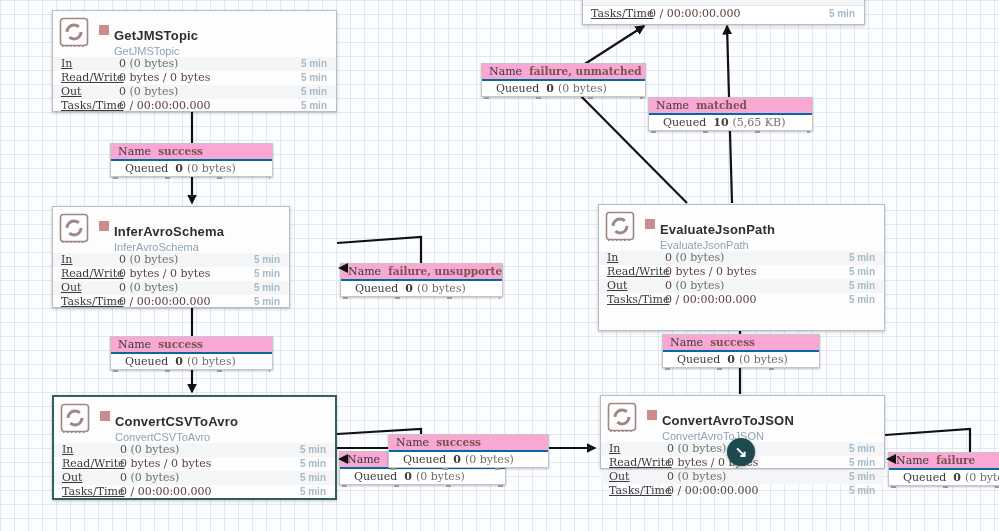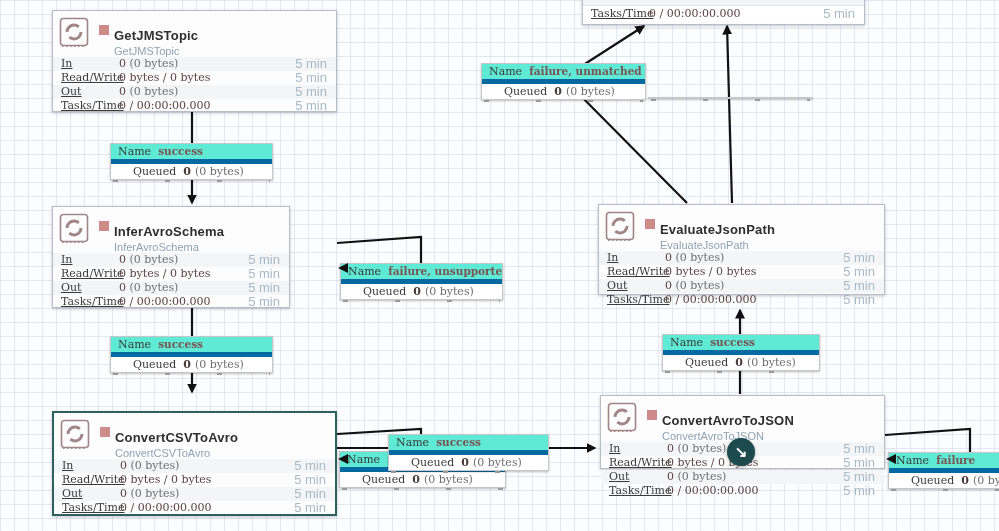--- a/index.html
+++ b/index.html
@@ -12,52 +12,52 @@
       linear-gradient(to bottom, rgba(210,218,232,.6) 1px, transparent 1px);
     background-size:14px 14px;
   }
   svg.wires{position:absolute;left:0;top:0;z-index:1;}
   
   .proc{
     position:absolute;z-index:2;background:#fdfdfe;
     border:1px solid #b6bdc9;box-shadow:0 1px 3px rgba(0,0,0,.22);
     box-sizing:border-box;
   }
-  .proc.selected{border:2px solid #2e6060;margin-top:16px;}
+  .proc.selected{border:2px solid #2e6060;}
   .proc-header{position:relative;height:46px;}
   .proc-icon{position:absolute;left:6px;top:6px;width:30px;height:30px;}
   .proc-state{position:absolute;left:46px;top:14px;width:10px;height:10px;background:#cf8b8b;}
   .proc-titles{position:absolute;left:61px;top:17px;right:6px;}
   .proc-name{font-size:13px;font-weight:bold;color:#2e2e2e;letter-spacing:.2px;white-space:nowrap;}
   .proc-type{font-size:11px;color:#8fa3b4;margin-top:2px;white-space:nowrap;}
   .proc-row{
     position:relative;height:14px;line-height:14px;font-size:11px;
     font-family:"DejaVu Serif",serif;color:#3b3b3b;white-space:nowrap;
   }
   .proc-row.alt{background:#f3f5f7;}
   .s-label{position:absolute;left:8px;text-decoration:underline;}
   .s-value{position:absolute;left:66px;color:#6f6f6f;}
   .s-value b{color:#5d4343;font-weight:normal;}
   .s-value i{font-style:normal;}
-  .s-window{position:absolute;right:9px;font-family:"Liberation Sans",sans-serif;font-size:13px;color:#a7bac7;}
+  .s-window{position:absolute;right:9px;font-family:"Liberation Sans",sans-serif;font-size:10px;color:#a7bac7;font-weight:bold;}
   
   .proc-partial .sliver{height:7px;background:#f3f5f7;border-bottom:1px solid #e4e7eb;}
   .proc-partial .proc-row{height:16px;line-height:16px;background:#fff;}
   
   .clabel{
     position:absolute;z-index:3;background:#fff;border:1px solid #c6c6c8;
     box-shadow:0 1px 2px rgba(0,0,0,.25);box-sizing:border-box;
   }
   .clabel:after{
     content:"";position:absolute;left:2px;right:2px;bottom:-3px;height:2px;
     background:repeating-linear-gradient(90deg,#9a9a9a 0 5px,transparent 5px 52px);
   }
-  .cl-name{height:15px;line-height:15px;background:#5eead4;border-bottom:5px solid #0369a1;
+  .cl-name{height:15px;line-height:15px;background:#f9a8d4;border-bottom:2px solid #0369a1;
     font-family:"DejaVu Serif",serif;font-size:11px;color:#3a3a3a;padding-left:7px;white-space:nowrap;overflow:hidden;}
-  .cl-queued{height:15px;line-height:15px;font-family:"DejaVu Serif",serif;font-size:11px;color:#3a3a3a;padding-left:22px;white-space:nowrap;overflow:hidden;}
+  .cl-queued{height:15px;line-height:15px;font-family:"DejaVu Serif",serif;font-size:11px;color:#3a3a3a;padding-left:14px;white-space:nowrap;overflow:hidden;}
   .cl-key{margin-right:7px;}
   .cl-val{font-weight:bold;color:#7a5252;font-size:10.5px;}
   .cl-qbold{font-weight:bold;color:#4a3a3a;margin-right:4px;}
   .cl-qrest{color:#6f6f6f;}
   
   .arrow-left{position:absolute;width:0;height:0;z-index:5;
     border-top:5px solid transparent;border-bottom:5px solid transparent;border-right:10px solid #111;}
   
   .drag-connect{
     position:absolute;z-index:6;width:28px;height:28px;border-radius:50%;
@@ -198,21 +198,21 @@
       <span class="s-value"><b>0</b><i> (0 bytes)</i></span>
       <span class="s-window">5 min</span>
     </div>
   <div class="proc-row">
       <span class="s-label">Tasks/Time</span>
       <span class="s-value"><b>0 / 00:00:00.000</b><i></i></span>
       <span class="s-window">5 min</span>
     </div>
 </div>
 
-<div class="proc" style="left:598px;top:204px;width:287px;height:91px">
+<div class="proc" style="left:598px;top:204px;width:287px;height:127px">
   <div class="proc-header">
     <div class="proc-icon">
       <svg viewBox="0 0 30 30" width="30" height="30">
           <rect x="1.5" y="1.5" width="27" height="27" rx="3" fill="none" stroke="#a08686" stroke-width="1.6"></rect>
           <circle cx="15" cy="15" r="7" fill="none" stroke="#a08686" stroke-width="3" stroke-dasharray="16 6"></circle>
           <line x1="3" y1="29.3" x2="27" y2="29.3" stroke="#a08686" stroke-width="1.4" stroke-dasharray="1.5 2.5"></line>
         </svg>
     </div>
     <div class="proc-state"></div>
     <div class="proc-titles">
@@ -283,20 +283,22 @@
   <div class="cl-name"><span class="cl-key">Name</span><span class="cl-val">success</span></div>
   <div class="cl-queued"><span class="cl-key">Queued</span><span class="cl-qbold">0</span><span class="cl-qrest">(0 bytes)</span></div>
 </div>
 
 <div class="clabel" style="left:481px;top:63px;width:165px">
   <div class="cl-name"><span class="cl-key">Name</span><span class="cl-val">failure, unmatched</span></div>
   <div class="cl-queued"><span class="cl-key">Queued</span><span class="cl-qbold">0</span><span class="cl-qrest">(0 bytes)</span></div>
 </div>
 
 <div class="clabel" style="left:648px;top:97px;width:165px">
+  <div class="cl-name"><span class="cl-key">Name</span><span class="cl-val">matched</span></div>
+  <div class="cl-queued"><span class="cl-key">Queued</span><span class="cl-qbold">10</span><span class="cl-qrest">(5,65 KB)</span></div>
 </div>
 
 <div class="clabel" style="left:340px;top:263px;width:163px">
   <div class="cl-name"><span class="cl-key">Name</span><span class="cl-val">failure, unsupported cont...</span></div>
   <div class="cl-queued"><span class="cl-key">Queued</span><span class="cl-qbold">0</span><span class="cl-qrest">(0 bytes)</span></div>
 </div>
 
 <div class="clabel" style="left:110px;top:336px;width:163px">
   <div class="cl-name"><span class="cl-key">Name</span><span class="cl-val">success</span></div>
   <div class="cl-queued"><span class="cl-key">Queued</span><span class="cl-qbold">0</span><span class="cl-qrest">(0 bytes)</span></div>

